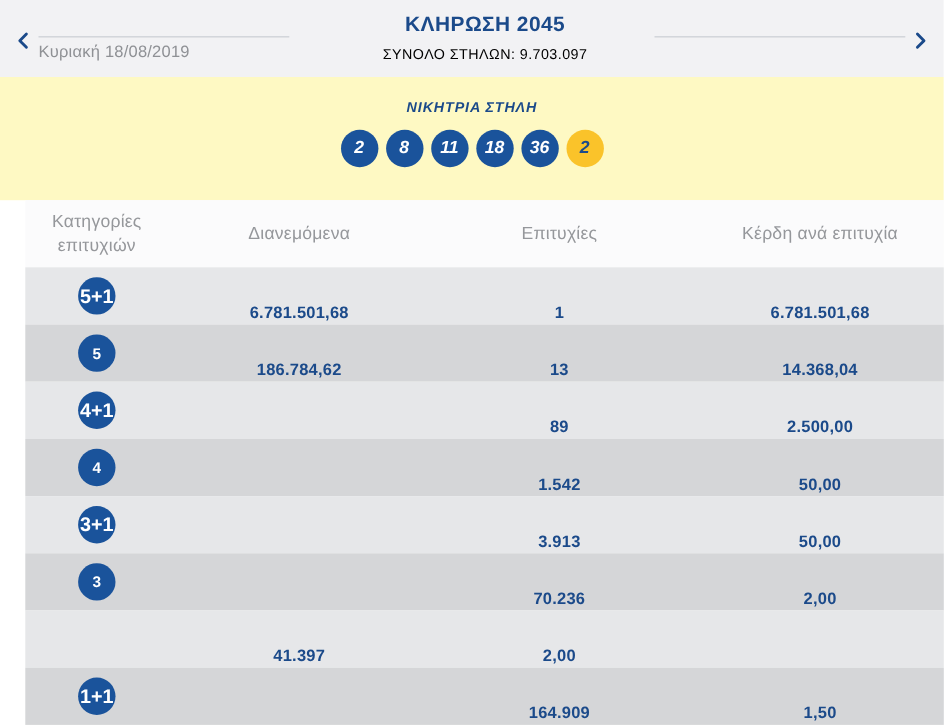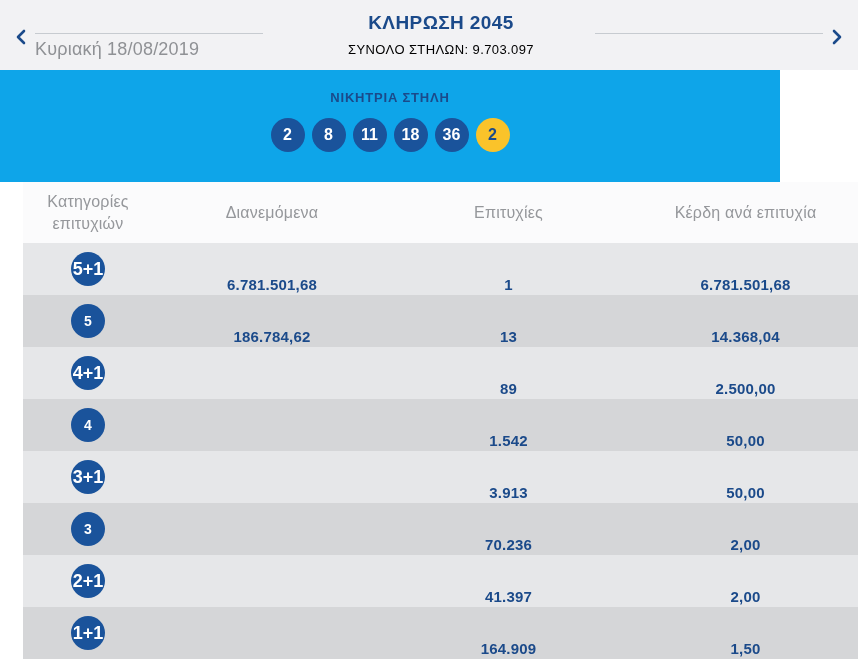--- a/index.html
+++ b/index.html
@@ -25,34 +25,34 @@
   .nav-btn.prev { left: 8px; }
   .nav-btn.next { right: 8px; }
   .nav-btn svg { display: block; }
   .side-line {
     position: absolute; top: 33px; height: 1px; background: #c7cbd0;
   }
   .side-line.left  { left: 35px;  width: 228px; }
   .side-line.right { right: 35px; width: 228px; }
   .draw-date {
     position: absolute; left: 35px; top: 39px;
-    font-size: 18px; color: #8f9195; letter-spacing: 0.2px;
+    font-size: 15px; color: #8f9195; letter-spacing: 0.2px;
   }
   .center-block {
     position: absolute; left: 0; right: 0; top: 12px; text-align: center; padding-left: 24px;
   }
   .draw-title {
     font-size: 19px; font-weight: bold; color: #1b4a8a; letter-spacing: 0.4px;
   }
   .draw-subtitle {
     margin-top: 8px; font-size: 13px; color: #000000; letter-spacing: 0.4px;
   }
 
   
-  .winning { position: absolute; left: 0; top: 70px; width: 780px; height: 112px; background: #0ea5e9; }
+  .winning { position: absolute; left: 0; top: 70px; width: 858px; height: 112px; background: #fef9c3; font-style: italic; }
   .winning-title {
     margin-top: 20px; text-align: center;
     font-size: 13px; font-weight: bold; color: #1b4a8a; letter-spacing: 0.8px;
   }
   .balls {
     margin-top: 13px;
     display: flex; justify-content: center; gap: 7px;
   }
   .wball {
     width: 34px; height: 34px; border-radius: 50%;
@@ -177,23 +177,20 @@
   </div>
         <div class="trow odd">
     <div class="cell">
       <span class="cat-ball">3</span>
     </div>
     <div class="cell num"></div>
     <div class="cell num">70.236</div>
     <div class="cell num">2,00</div>
   </div>
         <div class="trow even">
-    <div class="cell">
-      <span class="cat-ball small-label">2+1</span>
-    </div>
     <div class="cell num"></div>
     <div class="cell num">41.397</div>
     <div class="cell num">2,00</div>
   </div>
         <div class="trow odd">
     <div class="cell">
       <span class="cat-ball small-label">1+1</span>
     </div>
     <div class="cell num"></div>
     <div class="cell num">164.909</div>

